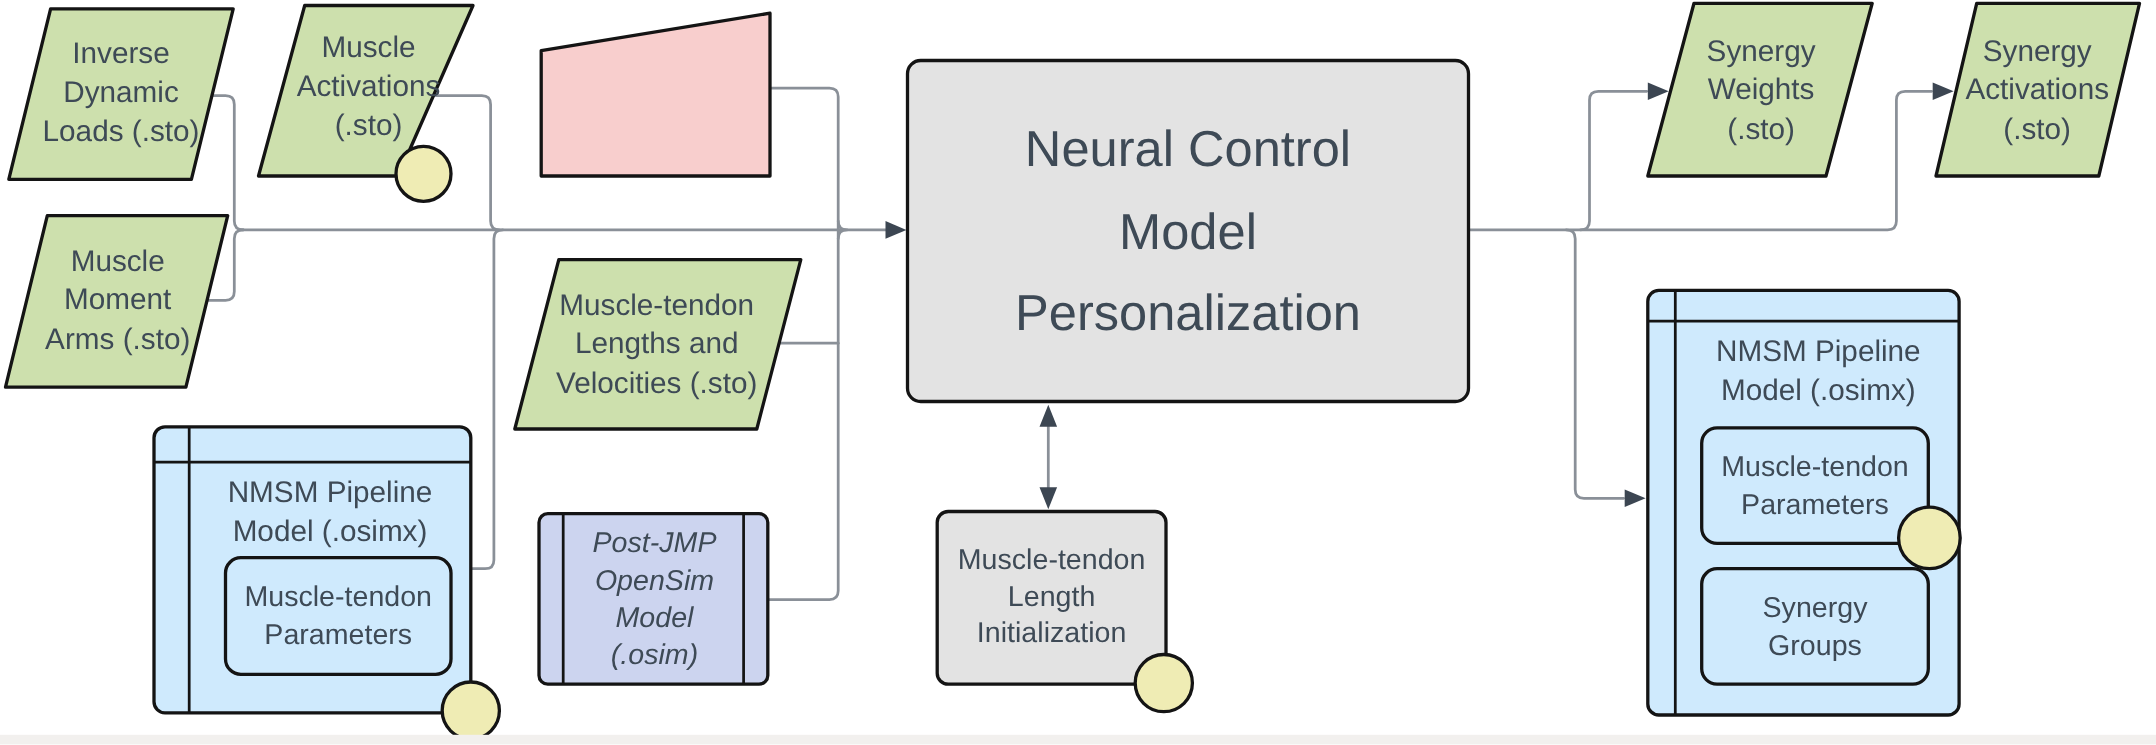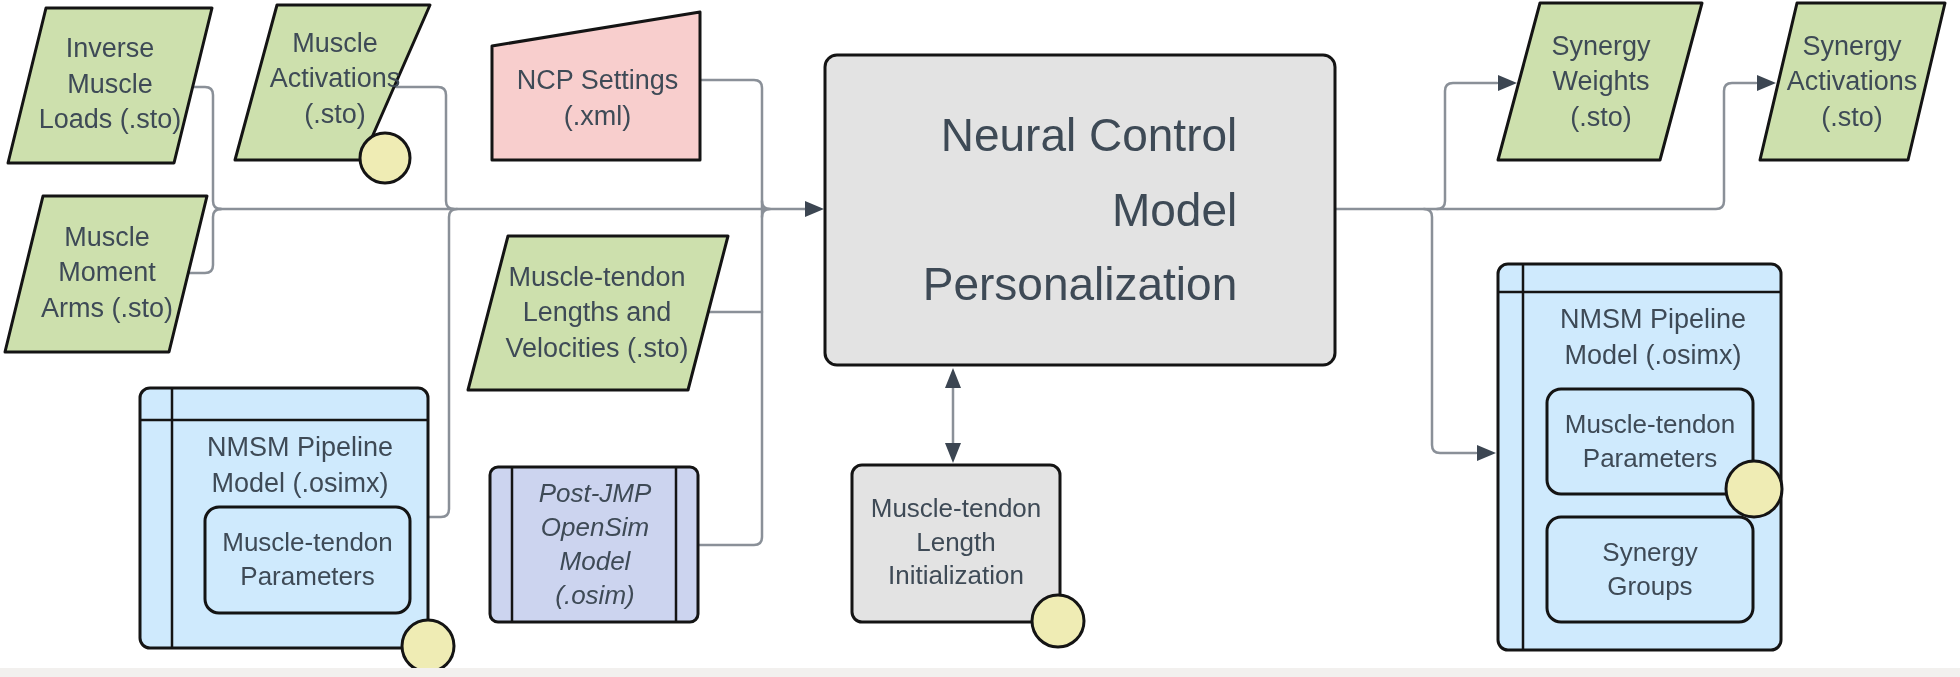--- a/index.html
+++ b/index.html
@@ -100,50 +100,48 @@
       <circle cx="385" cy="158" r="25" fill="#efecb4"></circle>
       <circle cx="428" cy="646" r="26" fill="#efecb4"></circle>
       <circle cx="1058" cy="621" r="26" fill="#efecb4"></circle>
       <circle cx="1754" cy="489" r="28" fill="#efecb4"></circle>
     </g>
 
     <rect x="0" y="668" width="1960" height="9" fill="#f2f0ee"></rect>
   </svg>
 
   <div class="lbl" style="left:20px;top:22px;width:180px;height:125px;">Inverse
-Muscle
+Dynamic
 Loads (.sto)</div>
 
   <div class="lbl" style="left:250px;top:18px;width:170px;height:122px;">Muscle
 Activations
 (.sto)</div>
 
   <div class="lbl" style="left:18px;top:208px;width:178px;height:130px;">Muscle
 Moment
 Arms (.sto)</div>
 
-  <div class="lbl" style="left:500px;top:48px;width:195px;height:102px;">NCP Settings
-(.xml)</div>
 
   <div class="lbl" style="left:478px;top:246px;width:238px;height:134px;">Muscle-tendon
 Lengths and
 Velocities (.sto)</div>
 
   <div class="lbl" style="left:180px;top:428px;width:240px;height:76px;">NMSM Pipeline
 Model (.osimx)</div>
 
   <div class="lbl small" style="left:207px;top:509px;width:201px;height:102px;">Muscle-tendon
 Parameters</div>
 
   <div class="lbl small" style="left:516px;top:470px;width:158px;height:150px;font-style:italic;">Post-JMP
 OpenSim
 Model
 (.osim)</div>
 
-  <div class="lbl big" style="left:835px;top:70px;width:490px;height:280px;text-align:right;">Neural Control
+  <div class="lbl big" style="left:835px;top:70px;width:490px;height:280px;">Neural Control
 Model
 Personalization</div>
 
   <div class="lbl small" style="left:856px;top:470px;width:200px;height:145px;">Muscle-tendon
 Length
 Initialization</div>
 
   <div class="lbl" style="left:1512px;top:15px;width:178px;height:134px;">Synergy
 Weights
 (.sto)</div>

